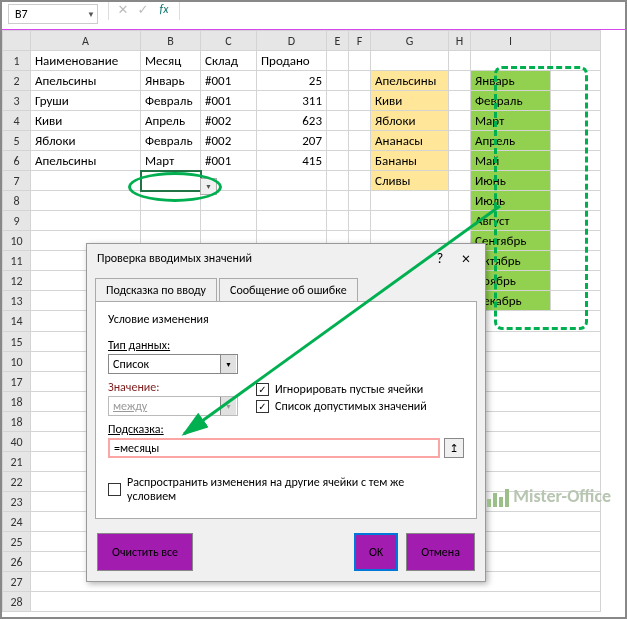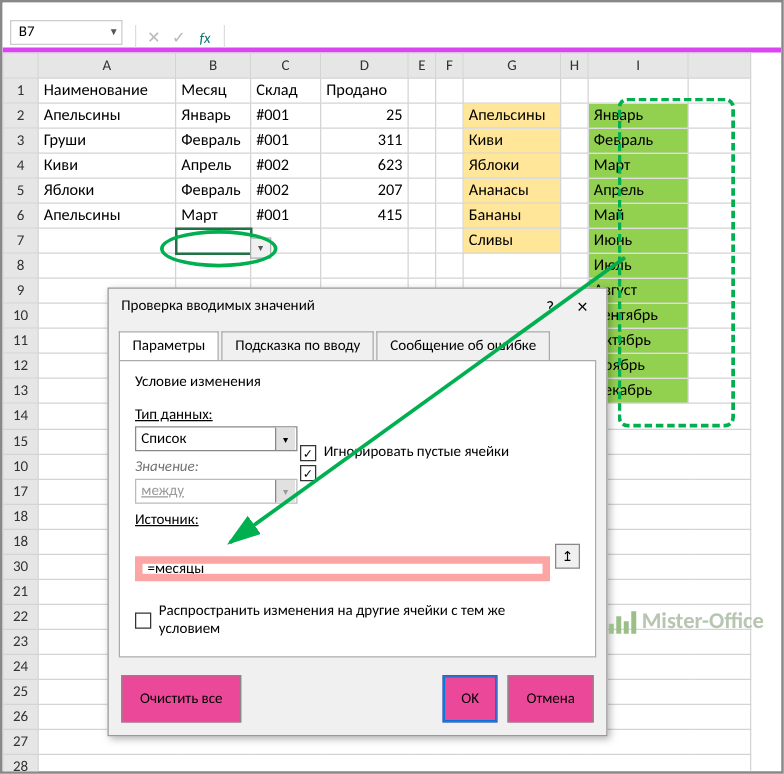--- a/index.html
+++ b/index.html
@@ -1,18 +1,18 @@
 <!DOCTYPE html>
 <html><head>
 <meta charset="utf-8">
 <style>
 * { box-sizing: border-box; margin: 0; padding: 0; font-family: Calibri, Arial, sans-serif; }
 body { background: #fff; width: 627px; height: 619px; position: relative; overflow: hidden; border: 2px solid #888; }
 
-.namebox-bar { height: 40px; display: flex; align-items: flex-end; border-bottom: 4px solid #d946ef; background: #fff; }
+.namebox-bar { height: 28px; display: flex; align-items: flex-start; border-bottom: 1px solid #d946ef; background: #fff; }
 .namebox { width: 90px; height: 20px; margin: 2px 6px; border: 1px solid #ccc; display: flex; align-items: center; padding: 0 6px; font-size: 12px; position: relative; }
 .namebox .dd { position: absolute; right: 2px; font-size: 8px; color: #555; }
 .fx-cancel, .fx-accept { width: 20px; text-align: center; font-size: 13px; color: #bbb; }
 .fx-icon { width: 22px; text-align: center; font-style: italic; font-size: 12px; color: #0f766e; }
 .fx-bar-sep { width: 1px; height: 18px; background: #ddd; margin: 0 4px; }
 
 .grid-area { position: relative; }
 table.grid { border-collapse: collapse; table-layout: fixed; }
 table.grid th, table.grid td { border: 1px solid #d4d4d4; font-size: 13px; height: 20px; padding: 0 4px; overflow: hidden; white-space: nowrap; }
 table.grid th { background: #e6e6e6; font-weight: normal; text-align: center; color: #333; font-size: 12px; }
@@ -22,46 +22,46 @@
 .hdr-bold { font-weight: normal; }
 .num { text-align: right; }
 .hl-yellow { background: #ffe699; }
 .hl-green { background: #92d050; }
 
 .green-dash-box { position: absolute; border: 3px dashed #00b050; border-radius: 8px; pointer-events: none; }
 .green-oval { position: absolute; border: 3px solid #00b050; border-radius: 50%; pointer-events: none; }
 
 .dv-handle { position: absolute; width: 17px; height: 17px; border: 1px solid #adadad; background: #f0f0f0; display: flex; align-items: center; justify-content: center; font-size: 7px; color: #555; }
 
-.dialog { position: absolute; left: 84px; top: 228px; width: 400px; background: #f0f0f0; border: 1px solid #999; box-shadow: 2px 2px 6px rgba(0,0,0,0.3); font-size: 12px; }
+.dialog { position: absolute; left: 84px; top: 241px; width: 400px; background: #f0f0f0; border: 1px solid #999; box-shadow: 2px 2px 6px rgba(0,0,0,0.3); font-size: 12px; }
 .dlg-title { display: flex; align-items: center; height: 28px; padding: 0 6px 0 10px; }
 .dlg-title-text { flex: 1; font-size: 12px; }
 .dlg-help, .dlg-close { width: 26px; text-align: center; font-size: 14px; }
 .dlg-close { font-size: 16px; }
 
 .tabs { display: flex; padding: 6px 8px 0 8px; gap: 0; }
 .tab { padding: 4px 10px; border: 1px solid #aaa; border-bottom: none; background: #f0f0f0; font-size: 12px; margin-right: 2px; position: relative; }
 .tab.active { background: #fff; z-index: 2; }
 .tab-body { border: 1px solid #aaa; margin: 0 8px 8px 8px; background: #fff; padding: 10px 12px 12px 12px; position: relative; }
 .section-lbl { font-size: 12px; margin-bottom: 6px; }
 .field-lbl { font-size: 12px; margin: 6px 0 2px 0; display: block; text-decoration: underline; text-decoration-color: transparent; }
 .field-lbl .ul { text-decoration: underline; }
 .combo { display: inline-flex; width: 130px; height: 20px; border: 1px solid #888; background: #fff; align-items: center; padding: 0 4px; font-size: 12px; position: relative; }
 .combo .dd { position: absolute; right: 1px; top: 0; width: 16px; height: 18px; background: #e1e1e1; border-left: 1px solid #888; display: flex; align-items: center; justify-content: center; font-size: 7px; }
 .combo.disabled { color: #999; border-color: #bbb; text-decoration: underline; }
 .chk-row { display: flex; align-items: center; gap: 6px; font-size: 12px; margin: 3px 0; }
 .chk { width: 13px; height: 13px; border: 1px solid #333; display: inline-flex; align-items: center; justify-content: center; font-size: 10px; background: #fff; }
 .chk.unchecked { }
 .src-row { display: flex; align-items: center; gap: 4px; margin-top: 2px; }
-.src-input { flex: 1; height: 20px; border: 6px solid #fca5a5; background: #fff; padding: 0 4px; font-size: 12px; margin-top: 20px; }
+.src-input { flex: 1; height: 20px; border: 2px solid #fca5a5; background: #fff; padding: 0 4px; font-size: 12px; }
 .refedit-btn { width: 20px; height: 20px; border: 1px solid #888; background: #f0f0f0; display: flex; align-items: center; justify-content: center; font-size: 11px; }
-.disabled-lbl { color: #737373; font-style: italic; }
+.disabled-lbl { color: #7f1d1d; }
 
 .dlg-btns { display: flex; padding: 6px 10px 10px 10px; gap: 8px; align-items: center; }
-.btn { height: 38px; padding: 16px 14px; border: 1px solid #888; background: #ec4899; font-size: 12px; display: inline-flex; align-items: center; justify-content: center; }
+.btn { height: 38px; padding: 16px 14px; border: 1px solid #888; background: #a21caf; font-size: 12px; display: inline-flex; align-items: center; justify-content: center; }
 .btn.default { border: 1px solid #0078d7; box-shadow: inset 0 0 0 1px #0078d7; }
 .spacer { flex: 1; }
 
 .arrow-svg { position: absolute; pointer-events: none; }
 
 .watermark { position: absolute; right: 14px; bottom: 110px; font-size: 18px; font-weight: bold; color: #b7c5b1; display: flex; align-items: flex-end; gap: 4px; }
 .wm-bars { display: inline-flex; align-items: flex-end; gap: 2px; }
 .wm-bars span { display: inline-block; width: 4px; background: #9cbf8a; }
 .wm-bars span:nth-child(1){height:8px}.wm-bars span:nth-child(2){height:14px}.wm-bars span:nth-child(3){height:10px}.wm-bars span:nth-child(4){height:18px}
 </style>
@@ -299,21 +299,21 @@
         </tr>
   <tr>
           <th class="rowhdr">18</th>
           <td colspan="10"></td>
         </tr>
   <tr>
           <th class="rowhdr">18</th>
           <td colspan="10"></td>
         </tr>
   <tr>
-          <th class="rowhdr">30</th>
+          <th class="rowhdr">40</th>
           <td colspan="10"></td>
         </tr>
   <tr>
           <th class="rowhdr">21</th>
           <td colspan="10"></td>
         </tr>
   <tr>
           <th class="rowhdr">22</th>
           <td colspan="10"></td>
         </tr>
@@ -351,52 +351,52 @@
 <div class="green-oval" style="left:126px; top:142px; width:94px; height:30px"></div>
 </div>
 
 <div class="dialog">
   <div class="dlg-title">
     <span class="dlg-title-text">Проверка вводимых значений</span>
     <span class="dlg-help">?</span>
     <span class="dlg-close">×</span>
   </div>
   <div class="tabs">
-    <div class="tab active">Параметры</div>
     <div class="tab">Подсказка по вводу</div>
     <div class="tab">Сообщение об ошибке</div>
   </div>
   <div class="tab-body">
     <div class="section-lbl">Условие изменения</div>
 
-    <div style="display:flex; gap:2px; align-items:center">
+    <div style="display:flex; gap:18px; align-items:flex-end">
       <div>
         <div class="field-lbl"><span class="ul">Тип данных:</span></div>
         <div class="combo">
           <span>Список</span>
           <span class="dd">▼</span>
         </div>
         <div class="field-lbl disabled-lbl">Значение:</div>
         <div class="combo disabled">
           <span>между</span>
           <span class="dd">▼</span>
         </div>
       </div>
       <div style="margin-top:18px">
         <div class="chk-row">
           <span class="chk">✓</span>
           <span>Игнорировать пустые ячейки</span>
         </div>
         <div class="chk-row">
           <span class="chk">✓</span>
+          <span>Список допустимых значений</span>
         </div>
       </div>
     </div>
 
-    <div class="field-lbl"><span class="ul">Источник:</span></div>
+    <div class="field-lbl"><span class="ul">Подсказка:</span></div>
     <div class="src-row">
       <input class="src-input" value="=месяцы" style="">
       <div class="refedit-btn">↥</div>
     </div>
 
     <div style="height:14px"></div>
     <div class="chk-row">
       <span class="chk unchecked"></span>
       <span style="max-width:320px">Распространить изменения на другие ячейки с тем же условием</span>
     </div>

